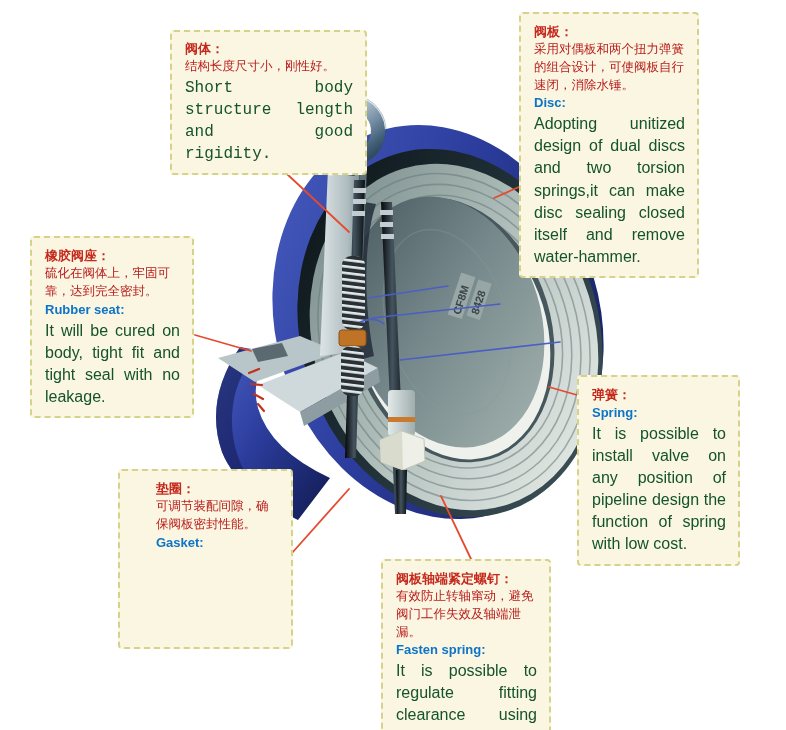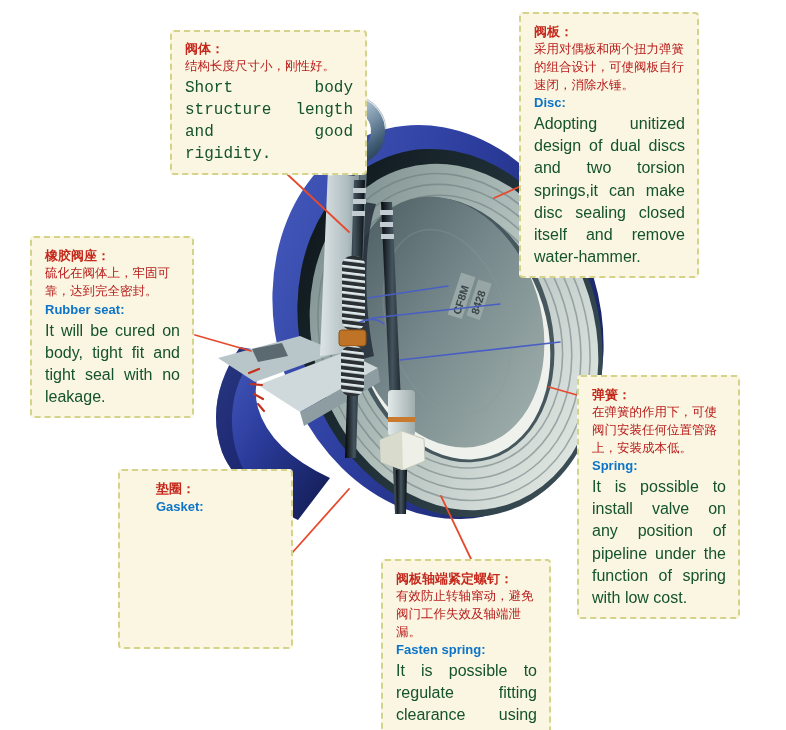--- a/index.html
+++ b/index.html
@@ -186,27 +186,27 @@
 
   <div class="callout" style="left:30px; top:192px; width:164px; min-height:143px;margin-top:44px;">
     <div class="zh-title">橡胶阀座：</div>
     <div class="zh-desc">硫化在阀体上，牢固可靠，达到完全密封。</div>
     <div class="en-title">Rubber seat:</div>
     <div class="en-desc">It will be cured on body, tight fit and tight seal with no leakage.</div>
   </div>
 
   <div class="callout" style="left:577px; top:363px; width:163px; min-height:172px;margin-top:12px;">
     <div class="zh-title">弹簧：</div>
-    <div class="zh-desc">在弹簧的作用下，可使阀门安装任何位置管路上，安装成本低。</div>
     <div class="en-title">Spring:</div>
-    <div class="en-desc">It is possible to install valve on any position of pipeline under the function of spring with low cost.</div>
+    <div class="en-desc">It is possible to install valve on any position of pipeline design the function of spring with low cost.</div>
   </div>
 
   <div class="callout" style="left:118px; top:469px; width:175px; min-height:180px;padding-left:36px;">
     <div class="zh-title">垫圈：</div>
+    <div class="zh-desc">可调节装配间隙，确保阀板密封性能。</div>
     <div class="en-title">Gasket:</div>
   </div>
 
   <div class="callout" style="left:381px; top:559px; width:170px; min-height:152px;">
     <div class="zh-title">阀板轴端紧定螺钉：</div>
     <div class="zh-desc">有效防止转轴窜动，避免阀门工作失效及轴端泄漏。</div>
     <div class="en-title">Fasten spring:</div>
     <div class="en-desc">It is possible to regulate fitting clearance using washer and ensure the sealing of disc.</div>
   </div>
 

